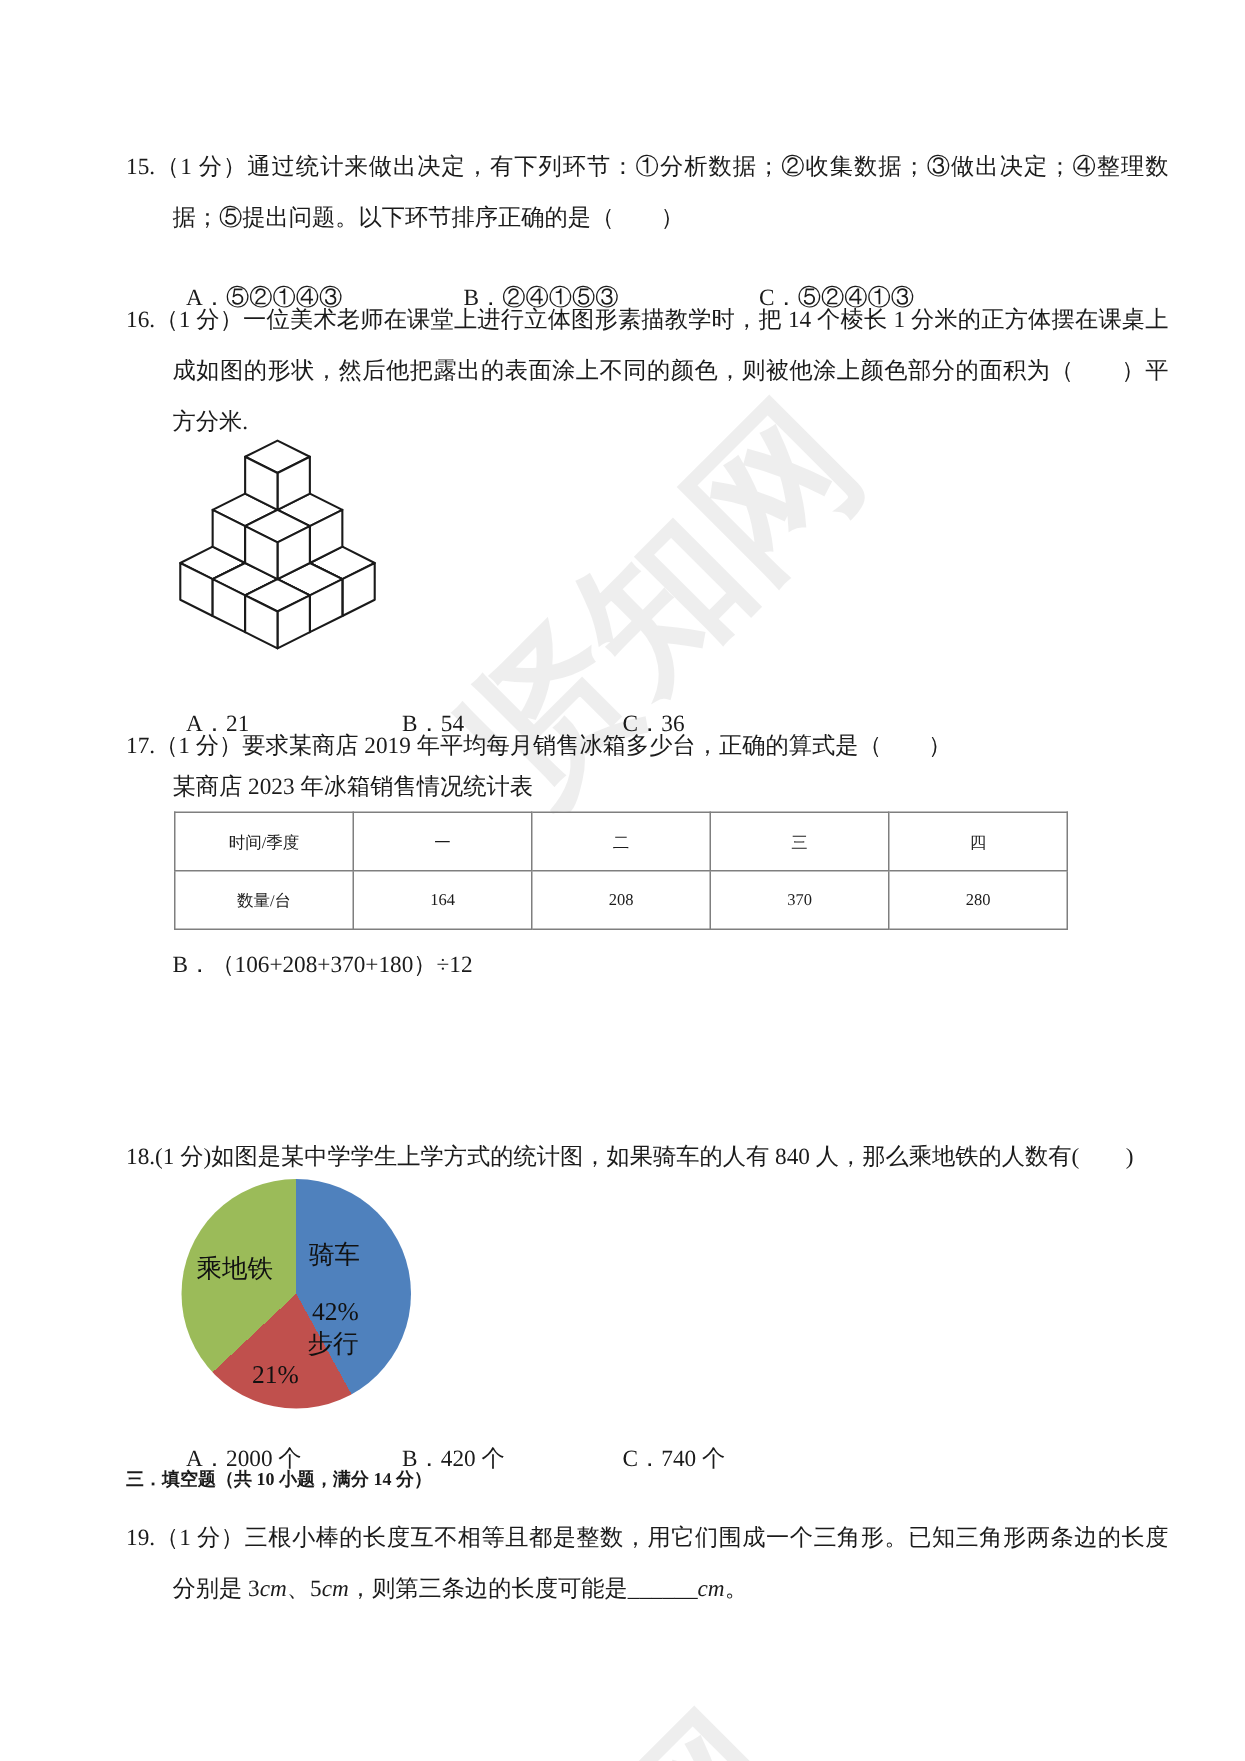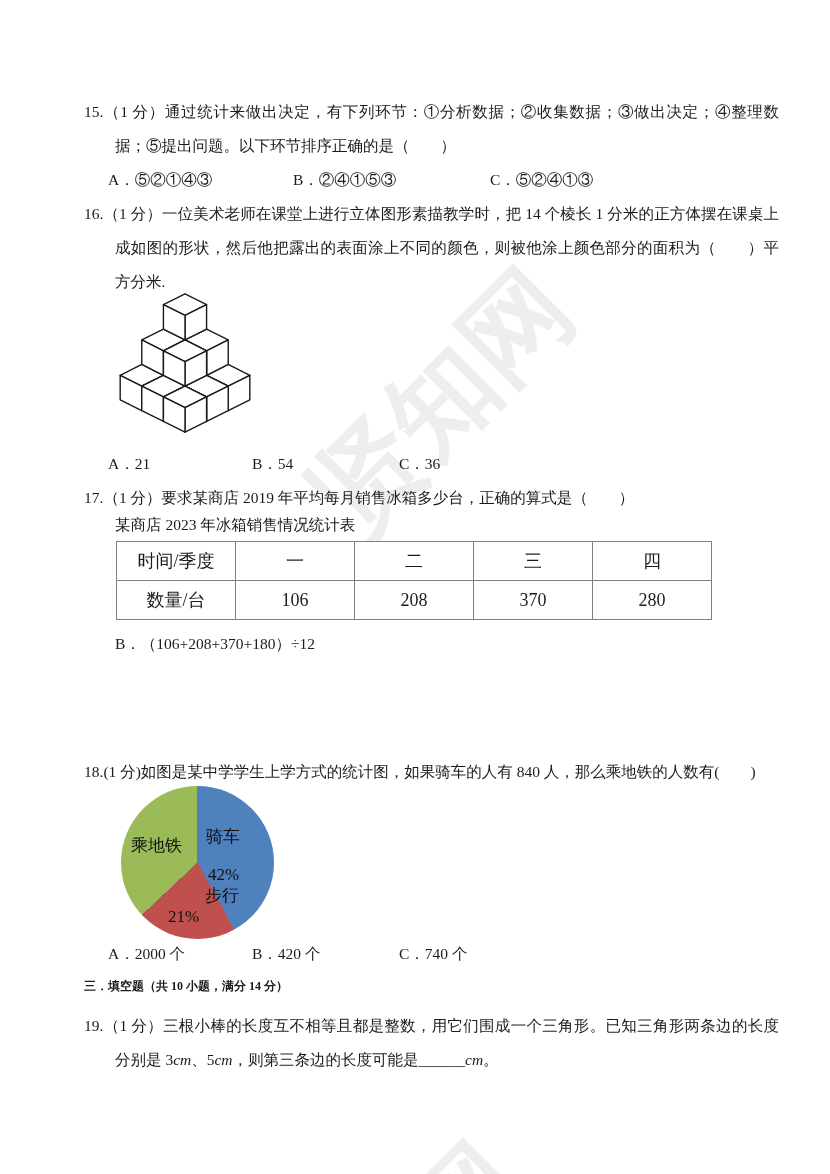--- a/index.html
+++ b/index.html
@@ -7,37 +7,37 @@
     width:830px; height:1174px; position:relative; overflow:hidden;
     background:#ffffff; color:#1b1b1b;
     font-family:"Liberation Serif","DejaVu Serif",serif;
     font-size:15.5px;
   }
   .para {
     position:absolute; left:84px; width:664px;
     line-height:34px; text-align:justify;
     padding-left:31px; text-indent:-31px;
   }
-  .optrow { position:absolute; left:108px; width:600px; height:34px; line-height:34px; }
+  .optrow { position:absolute; left:124px; width:600px; height:34px; line-height:34px;margin-top:19px; }
   .optrow .opt { position:absolute; top:0; white-space:nowrap; }
   .optlist { position:absolute; left:115px; line-height:29px; white-space:nowrap; }
   .caption { position:absolute; left:115px; line-height:20px; }
   .wm {
     position:absolute; white-space:nowrap; font-size:105px; font-weight:bold;
     color:rgba(0,0,0,0.065); transform:rotate(-45deg); z-index:0;
     font-family:"Liberation Sans","DejaVu Sans",sans-serif;
   }
   .content { position:relative; z-index:1; }
   table.sales {
     position:absolute; left:116px; top:541px;
     border-collapse:collapse; table-layout:fixed;
   }
   table.sales td {
     border:1px solid #7f7f7f; width:118px; height:38px;
-    text-align:center; vertical-align:middle; padding:0; font-size:18px;
+    text-align:center; vertical-align:middle; padding:0; font-size:11px;
   }
   .cube-wrap { position:absolute; left:118px; top:292px; width:134px; height:142px; }
   .pie-wrap { position:absolute; left:121px; top:786px; width:153px; height:153px; }
   .pie-circle { width:153px; height:153px; border-radius:50%; }
   .pie-label { position:absolute; font-size:17px; color:#111; line-height:20px; white-space:nowrap; }
   .lbl-subway { left:10px; top:50px; }
   .lbl-bike   { left:85px; top:41px; }
   .lbl-bike-pct { left:87px; top:63px;margin-top:16px; }
   .lbl-walk   { left:50px; top:100px;margin-left:34px; }
   .lbl-walk-pct { left:47px; top:121px; }
@@ -118,21 +118,21 @@
     <tbody>
         <tr>
       <td>时间/季度</td>
       <td>一</td>
       <td>二</td>
       <td>三</td>
       <td>四</td>
     </tr>
     <tr>
       <td>数量/台</td>
-      <td>106</td>
+      <td>164</td>
       <td>208</td>
       <td>370</td>
       <td>280</td>
     </tr>
   </tbody>
     </table>
   <div class="optlist" style="top:629px">
     <div>B．（106+208+370+180）÷12</div>
   </div>
 

